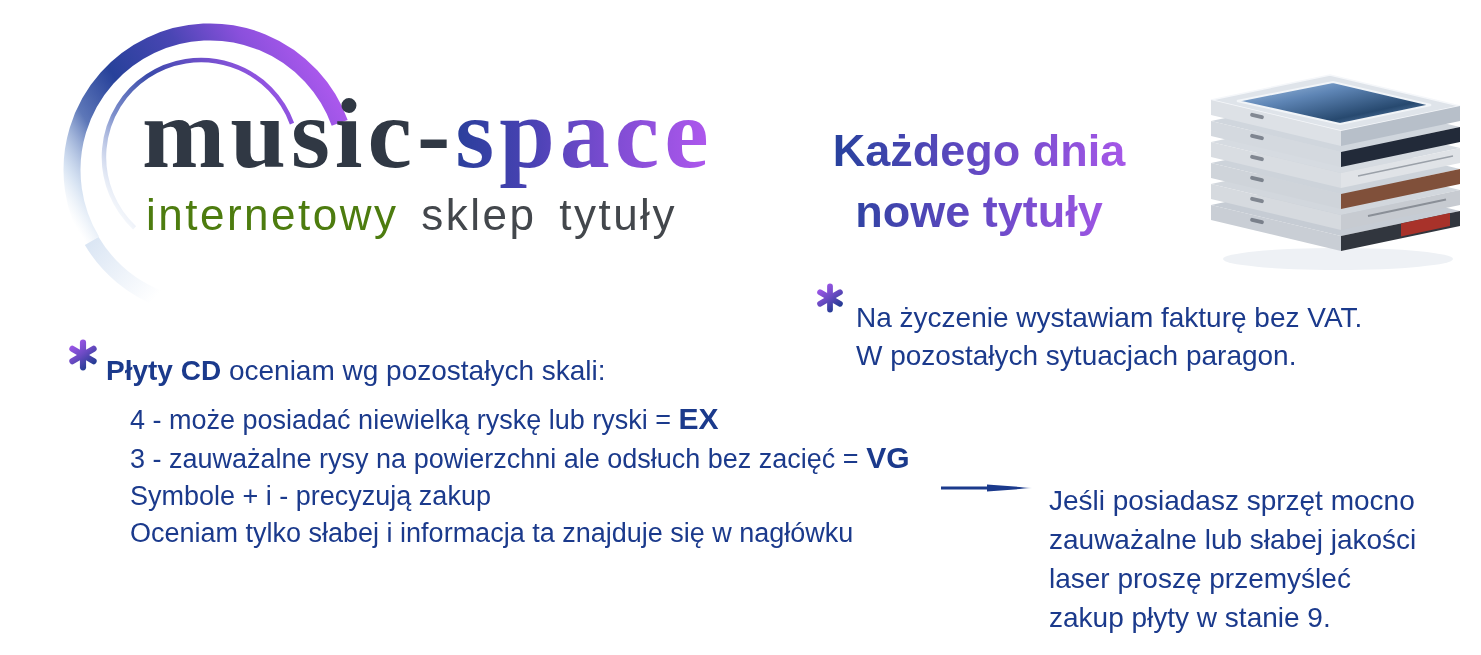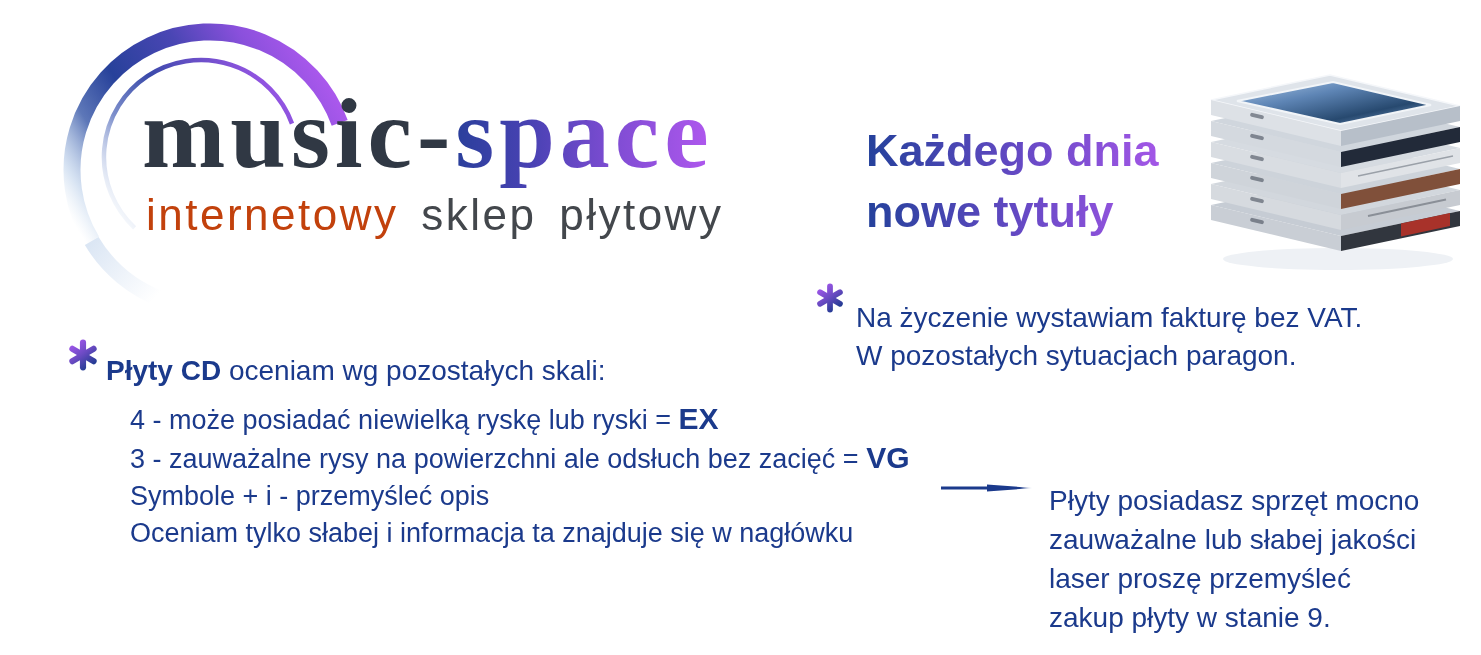--- a/index.html
+++ b/index.html
@@ -17,25 +17,25 @@
   }
   .brand-dark{color:#303844;}
   .brand-grad{
     background:linear-gradient(90deg,#2a3f9b 0%,#4a42b4 30%,#7d4cd2 60%,#b158ef 100%);
     -webkit-background-clip:text;background-clip:text;color:transparent;
   }
   .tagline{
     position:absolute;left:146px;top:191px;white-space:nowrap;
     font-size:44px;line-height:48px;font-weight:400;letter-spacing:2.5px;word-spacing:8px;
   }
-  .tag-blue{color:#c2410c;margin-top:14px;}
+  .tag-blue{color:#4d7c0f;margin-top:14px;}
   .tag-gray{color:#43474c;}
   
-  .promo{position:absolute;left:826px;top:120px;width:306px;
-    font-weight:700;font-size:45px;line-height:61px;white-space:nowrap;margin-left:40px;}
+  .promo{position:absolute;left:826px;top:120px;width:306px;text-align:center;
+    font-weight:700;font-size:45px;line-height:61px;white-space:nowrap;}
   .promo-line{
     background:linear-gradient(90deg,#24419b 0%,#6b4ac8 55%,#a958ea 100%);
     -webkit-background-clip:text;background-clip:text;color:transparent;
   }
   
   .cd-stack{position:absolute;left:1188px;top:58px;}
   
   .aster{position:absolute;}
   .aster-vat{left:816px;top:283px;}
   .aster-grading{left:68px;top:339px;}
@@ -73,21 +73,21 @@
         <linearGradient id="tailG" gradientUnits="userSpaceOnUse" x1="32" y1="233" x2="95" y2="290">
           <stop offset="0" stop-color="#b7cde9" stop-opacity="0.5"></stop>
           <stop offset="1" stop-color="#b7cde9" stop-opacity="0"></stop>
         </linearGradient>
       </defs>
       <path d="M 31.7 233 A 138 138 0 0 0 102.8 291.7" fill="none" stroke="url(#tailG)" stroke-width="16"></path>
       <path d="M 31.7 233 A 138 138 0 1 1 279.7 114.8" fill="none" stroke="url(#outerG)" stroke-width="17"></path>
       <path d="M 74.6 219.8 A 97 97 0 1 1 232 115.6" fill="none" stroke="url(#innerG)" stroke-width="4.5"></path>
     </svg>
     <div class="brand"><span class="brand-dark">music-</span><span class="brand-grad">space</span></div>
-    <div class="tagline"><span class="tag-blue">internetowy</span><span class="tag-gray"> sklep płytowy</span></div>
+    <div class="tagline"><span class="tag-blue">internetowy</span><span class="tag-gray"> sklep tytuły</span></div>
   </div>
 
   <div class="promo">
     <div class="promo-line">Każdego dnia</div>
     <div class="promo-line">nowe tytuły</div>
   </div>
 
   <svg class="cd-stack" width="285" height="215" viewBox="0 0 285 215">
     <defs>
       <linearGradient id="coverG" x1="0" y1="0" x2="1" y2="1">
@@ -168,35 +168,35 @@
       <line x1="12" y1="3" x2="12" y2="23"></line>
       <line x1="3.4" y1="8" x2="20.6" y2="18"></line>
       <line x1="20.6" y1="8" x2="3.4" y2="18"></line>
     </g>
   </svg>
   <div class="grading-heading"><span class="bold">Płyty CD</span><span> oceniam wg pozostałych skali:</span></div>
 
   <div class="grading-list">
     <div><span>4 - może posiadać niewielką ryskę lub ryski = </span><span class="grade-code">EX</span></div>
     <div><span>3 - zauważalne rysy na powierzchni ale odsłuch bez zacięć = </span><span class="grade-code">VG</span></div>
-    <div>Symbole + i - przemyśleć opis</div>
+    <div>Symbole + i - precyzują zakup</div>
     <div>Oceniam tylko słabej i informacja ta znajduje się w nagłówku</div>
   </div>
 
   <svg class="arrow" width="92" height="16" viewBox="0 0 92 16">
     <defs>
       <linearGradient id="arrG" x1="0" y1="0" x2="1" y2="0">
         <stop offset="0" stop-color="#1b3a8c"></stop>
         <stop offset="0.72" stop-color="#1b3a8c"></stop>
         <stop offset="1" stop-color="#1b3a8c" stop-opacity="0"></stop>
       </linearGradient>
     </defs>
     <path d="M0 8 H52" stroke="#1b3a8c" stroke-width="3"></path>
     <path d="M46 8 L46 4.4 L92 8 L46 11.6 Z" fill="url(#arrG)"></path>
   </svg>
   <div class="laser-note">
-    <div>Płyty posiadasz sprzęt mocno</div>
+    <div>Jeśli posiadasz sprzęt mocno</div>
     <div>zauważalne lub słabej jakości</div>
     <div>laser proszę przemyśleć</div>
     <div>zakup płyty w stanie 9.</div>
   </div>
 
 </div>
 
 </body></html>

